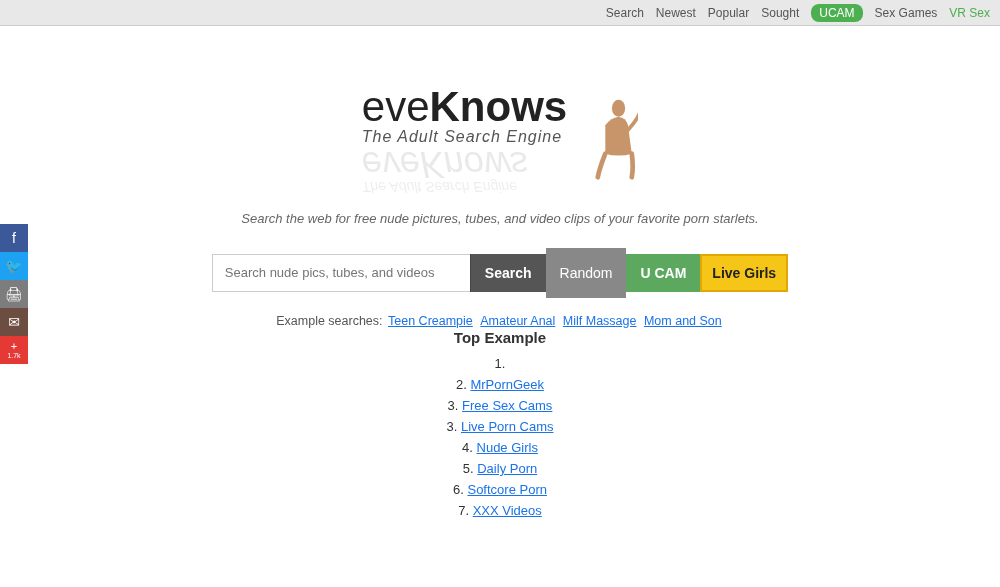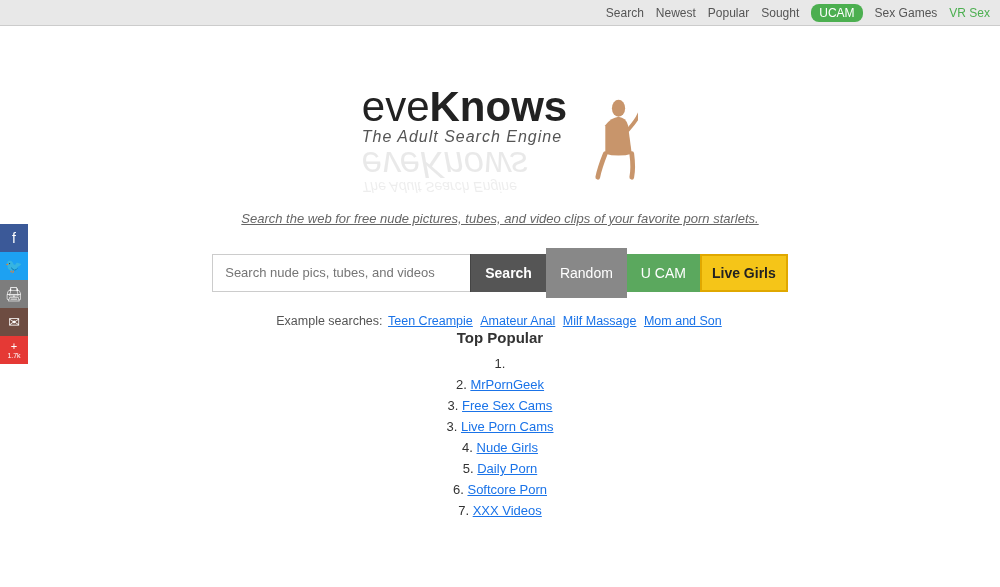--- a/index.html
+++ b/index.html
@@ -98,21 +98,20 @@
       color: #555;
       font-style: italic;
       letter-spacing: 1px;
     }
     .tagline {
       font-size: 13px;
       color: #666;
       font-style: italic;
       margin-top: 8px;
       margin-bottom: 22px;
-      text-decoration: underline;
     }
 
     
     .search-bar {
       display: flex;
       align-items: center;
       margin-bottom: 16px;
     }
     .search-input {
       width: 258px;
@@ -145,21 +144,21 @@
       font-size: 14px;
     }
     .btn-ucam {
       height: 38px;
       padding: 0 14px;
       background: #5ba85e;
       color: #fff;
       border: none;
       cursor: pointer;
       font-size: 14px;
-      font-weight: normal;
+      font-weight: bold;
     }
     .btn-livegirls {
       height: 38px;
       padding: 0 10px;
       background: #f5c518;
       color: #222;
       border: none;
       cursor: pointer;
       font-size: 14px;
       font-weight: bold;
@@ -272,21 +271,21 @@
 
   <div class="example-searches">
     <span>Example searches:</span>
     <a href="#">Teen Creampie</a>
     <a href="#">Amateur Anal</a>
     <a href="#">Milf Massage</a>
     <a href="#">Mom and Son</a>
   </div>
 
   <div class="top-friends">
-    <div class="top-friends-title">Top Popular</div>
+    <div class="top-friends-title">Top Example</div>
     <ol>
       <li>
         <span>1.</span>
       </li>
       <li>
         <span>2.</span> <a href="#">MrPornGeek</a>
       </li>
       <li>
         <span>3.</span> <a href="#">Free Sex Cams</a>
       </li>

